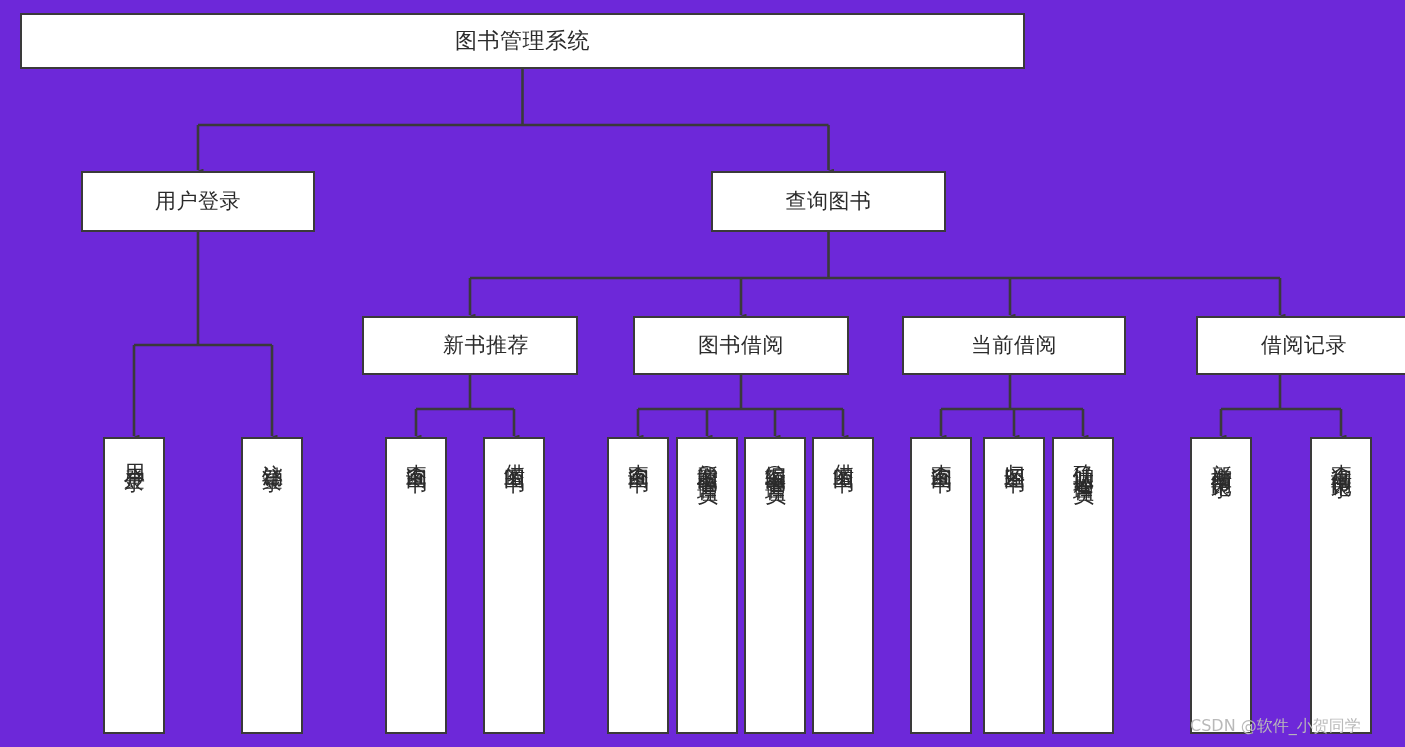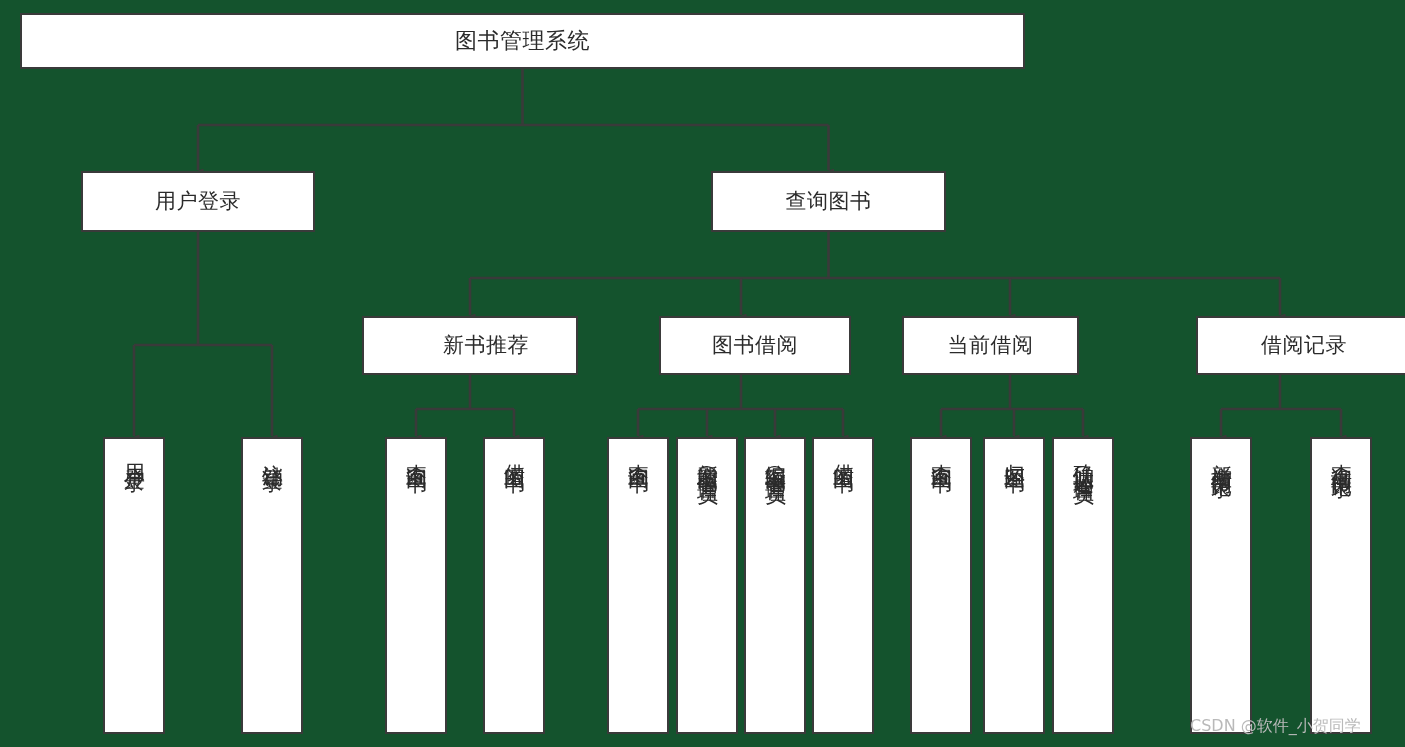--- a/index.html
+++ b/index.html
@@ -8,21 +8,21 @@
     padding: 0;
     background: #ffffff;
   }
   body {
     font-family: "DejaVu Sans", "Liberation Sans", sans-serif;
   }
   #diagram-canvas {
     position: relative;
     width: 1405px;
     height: 747px;
-    background: #14532d;
+    background: #6d28d9;
     overflow: hidden;
   }
   #edges-layer {
     position: absolute;
     left: 0;
     top: 0;
     width: 1405px;
     height: 747px;
     pointer-events: none;
   }
@@ -127,24 +127,24 @@
   <div class="node h" id="node-user-login" style="left: 81px; top: 171px; width: 234px; height: 61px;">
     <span class="node-label">用户登录</span>
   </div>
   <div class="node h" id="node-book-manage" style="left: 711px; top: 171px; width: 235px; height: 61px;">
     <span class="node-label">查询图书</span>
   </div>
 
   <div class="node h" id="node-new-book-rec" style="left: 362px; top: 316px; width: 216px; height: 59px; padding-left: 32px;">
     <span class="node-label">新书推荐</span>
   </div>
-  <div class="node h" id="node-book-borrow" style="left: 659px; top: 316px; width: 192px; height: 59px;">
+  <div class="node h" id="node-book-borrow" style="left: 633px; top: 316px; width: 216px; height: 59px;">
     <span class="node-label">图书借阅</span>
   </div>
-  <div class="node h" id="node-current-borrow" style="left: 902px; top: 316px; width: 177px; height: 59px;">
+  <div class="node h" id="node-current-borrow" style="left: 902px; top: 316px; width: 224px; height: 59px;">
     <span class="node-label">当前借阅</span>
   </div>
   <div class="node h" id="node-borrow-record" style="left: 1172px; top: 316px; width: 216px; height: 59px; margin-left: 24px;">
     <span class="node-label">借阅记录</span>
   </div>
 
   <div class="node v" id="node-leaf-user-login" style="left: 103px; top: 437px; width: 62px; height: 297px;">
     <span class="node-label">用户登录</span>
   </div>
   <div class="node v" id="node-leaf-logout" style="left: 241px; top: 437px; width: 62px; height: 297px;">

